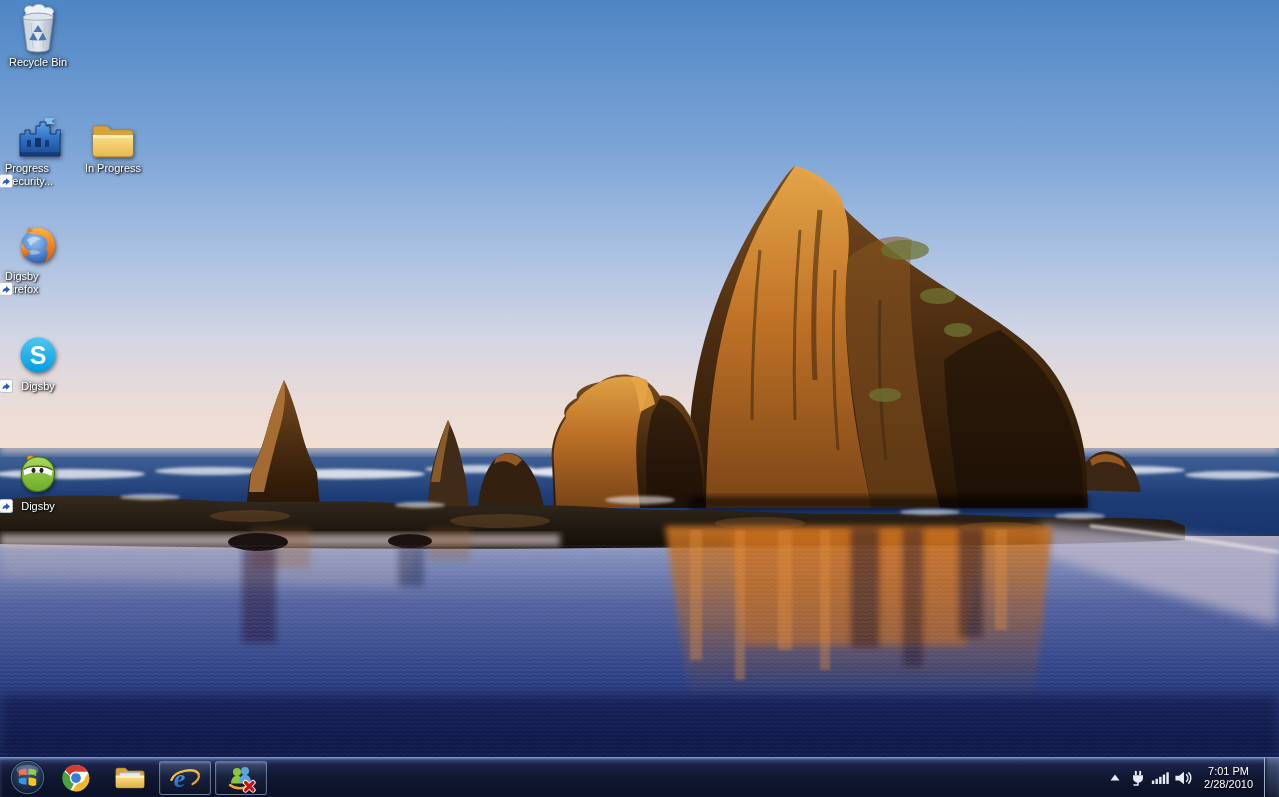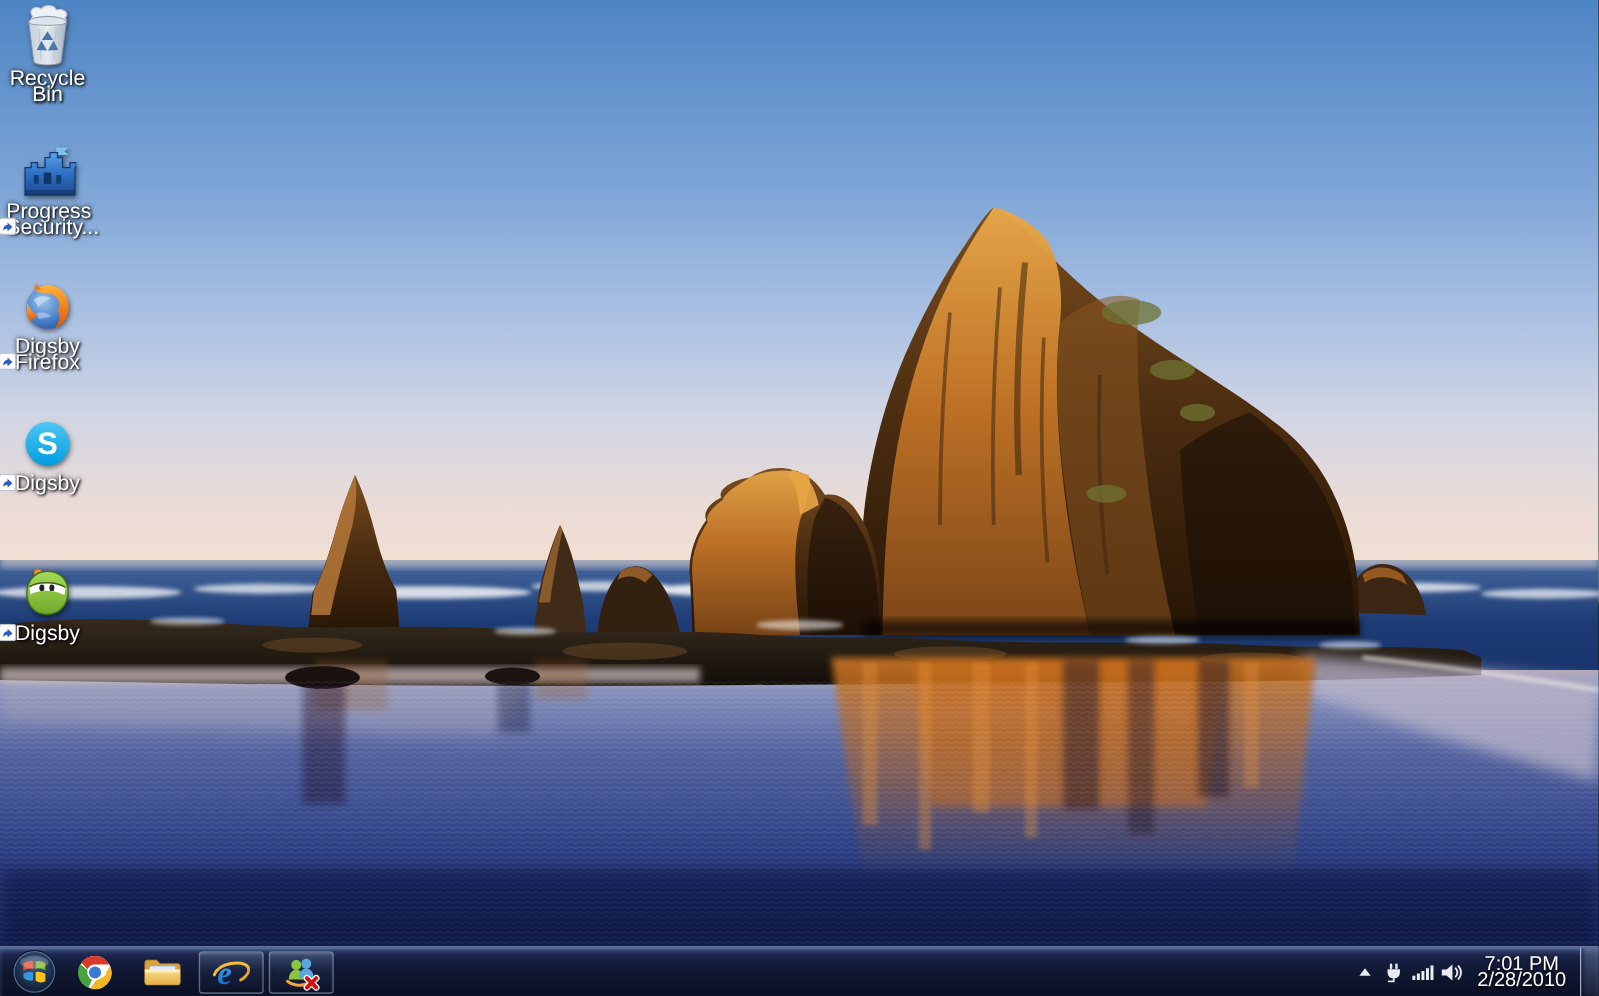--- a/index.html
+++ b/index.html
@@ -7,39 +7,39 @@
     font-family:"Liberation Sans",sans-serif;user-select:none;}
   .desktop{position:absolute;left:0;top:0;right:0;bottom:40px;}
   .wallpaper{position:absolute;left:0;top:0;width:100%;height:100%;display:block;}
 
   
   .dicon{position:absolute;width:76px;display:flex;flex-direction:column;align-items:center;cursor:default;}
   .ico-box{position:relative;width:48px;height:50px;display:flex;align-items:flex-end;justify-content:center;
     filter:drop-shadow(1px 2px 2px rgba(0,0,0,.5));}
   .ico-box svg.main{display:block;}
   .badge{position:absolute;left:-1px;bottom:0;width:14px;height:14px;}
-  .dlabel{margin-top:2px;max-width:66px;text-align:center;font-size:17px;line-height:13px;color:#fff;
+  .dlabel{margin-top:2px;max-width:66px;font-size:11px;line-height:13px;color:#fff;
     text-shadow:1px 1px 2px #000,0 0 4px rgba(0,0,0,.95);}
 
   
   .taskbar{position:absolute;left:0;right:0;bottom:0;height:40px;box-sizing:border-box;display:flex;align-items:center;
     background:linear-gradient(180deg,#55679a 0%,#28335c 6%,#182044 22%,#0f162f 55%,#0b1024 100%);
     border-top:1px solid #7e96c6;box-shadow:inset 0 2px 4px rgba(120,155,215,.35);}
   .start-orb{width:44px;height:40px;margin-left:5px;background:transparent;border:none;padding:0;
     display:flex;align-items:center;justify-content:center;cursor:pointer;}
   .tb-slot{width:52px;height:38px;margin:0 1px;display:flex;align-items:center;justify-content:center;
     border-radius:3px;cursor:pointer;}
   .tb-slot.framed{width:50px;height:32px;margin:0 2px;border:1px solid rgba(185,205,235,.45);
     background:linear-gradient(180deg,rgba(170,200,240,.25),rgba(95,125,175,.10) 45%,rgba(25,35,65,.25));
     box-shadow:inset 0 1px 2px rgba(255,255,255,.22),inset 0 -2px 4px rgba(0,0,0,.25);}
   .tb-spacer{flex:1;}
   .tray{display:flex;align-items:center;height:100%;}
   .tray-ico{width:23px;height:100%;display:flex;align-items:center;justify-content:center;cursor:pointer;}
   .clock{height:100%;display:flex;flex-direction:column;align-items:center;justify-content:center;
-    padding:0 11px 0 9px;color:#fff;font-size:16px;line-height:13px;text-shadow:0 1px 2px #000;cursor:default;}
+    padding:0 11px 0 9px;color:#fff;font-size:11px;line-height:13px;text-shadow:0 1px 2px #000;cursor:default;}
   .show-desktop{width:14px;height:100%;cursor:pointer;border-left:1px solid rgba(175,195,225,.85);
     background:linear-gradient(180deg,rgba(150,170,210,.35),rgba(70,85,120,.25));
     box-shadow:inset 2px 0 3px rgba(0,0,0,.45);}
 </style>
 </head>
 <body>
 
 <div class="screen">
   <div class="desktop">
 
@@ -253,20 +253,36 @@
       </span>
       <span class="badge">
         <svg width="14" height="14" viewBox="0 0 14 14">
             <rect x="0.5" y="0.5" width="13" height="13" rx="2" fill="#fff" stroke="#b9c2cc"></rect>
             <path d="M3.5 10.5 C3.5 7.5 5 6 7 6 L7 4 L11 7.5 L7 11 L7 9 C5.5 9 4.5 9.5 3.5 10.5 Z" fill="#2a5ccc"></path>
           </svg>
       </span>
       <span class="dlabel">Progress Security...</span>
     </div>
 
+    <div class="dicon" style="left:75px;top:110px">
+      <span class="ico-box">
+        <svg class="main" width="46" height="40" viewBox="0 0 46 40">
+          <defs>
+              <linearGradient id="fgrad" x1="0" y1="0" x2="0" y2="1">
+            <stop offset="0" stop-color="#fbe08a"></stop>
+                <stop offset="1" stop-color="#e8b951"></stop>
+          </linearGradient>
+            </defs>
+          <path d="M3 9 a3 3 0 0 1 3 -3 h11 l4 4 h19 a3 3 0 0 1 3 3 v21 a3 3 0 0 1 -3 3 H6 a3 3 0 0 1 -3 -3 Z" fill="#d9a33c" stroke="#b0802a" stroke-width="0.8"></path>
+          <path d="M3 15 h40 v18 a3 3 0 0 1 -3 3 H6 a3 3 0 0 1 -3 -3 Z" fill="url(#fgrad)"></path>
+          <path d="M3 15 h40 v3 H3 Z" fill="rgba(255,255,255,0.45)"></path>
+        </svg>
+      </span>
+      <span class="dlabel">In Progress</span>
+    </div>
 
     <div class="dicon" style="left:0;top:218px">
       <span class="ico-box">
         <svg class="main" width="46" height="46" viewBox="0 0 46 46">
           <defs>
             <radialGradient id="ffg" cx="0.4" cy="0.35" r="0.75">
               <stop offset="0" stop-color="#9cc3ec"></stop>
                 <stop offset="0.6" stop-color="#4d82cc"></stop>
                 <stop offset="1" stop-color="#28549e"></stop>
             </radialGradient>

